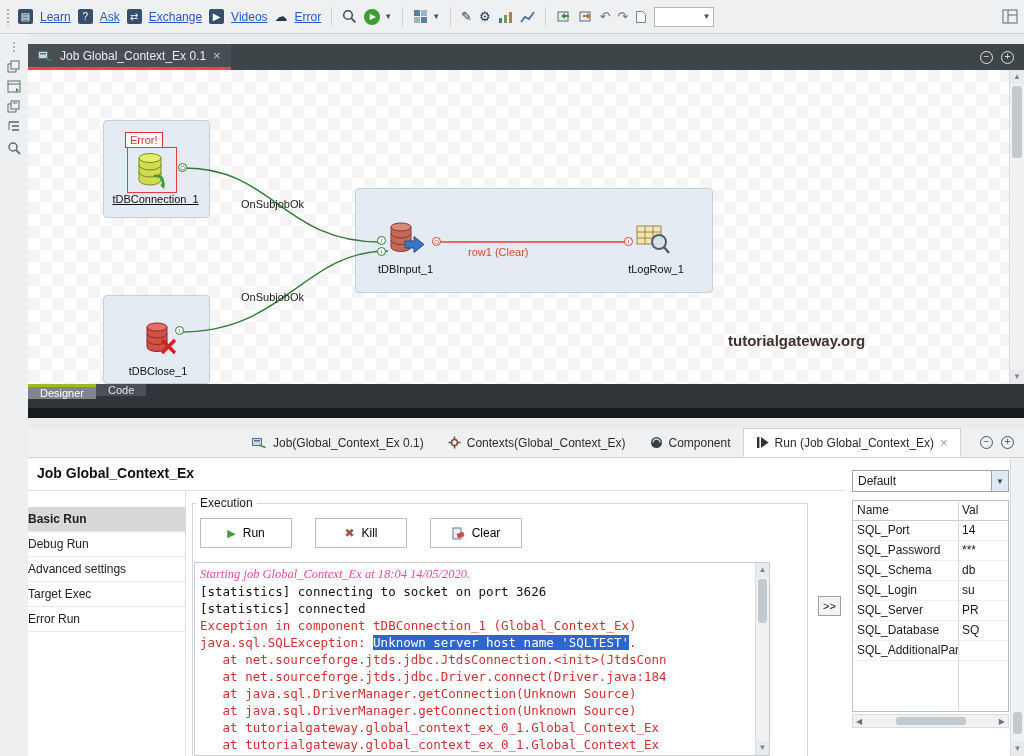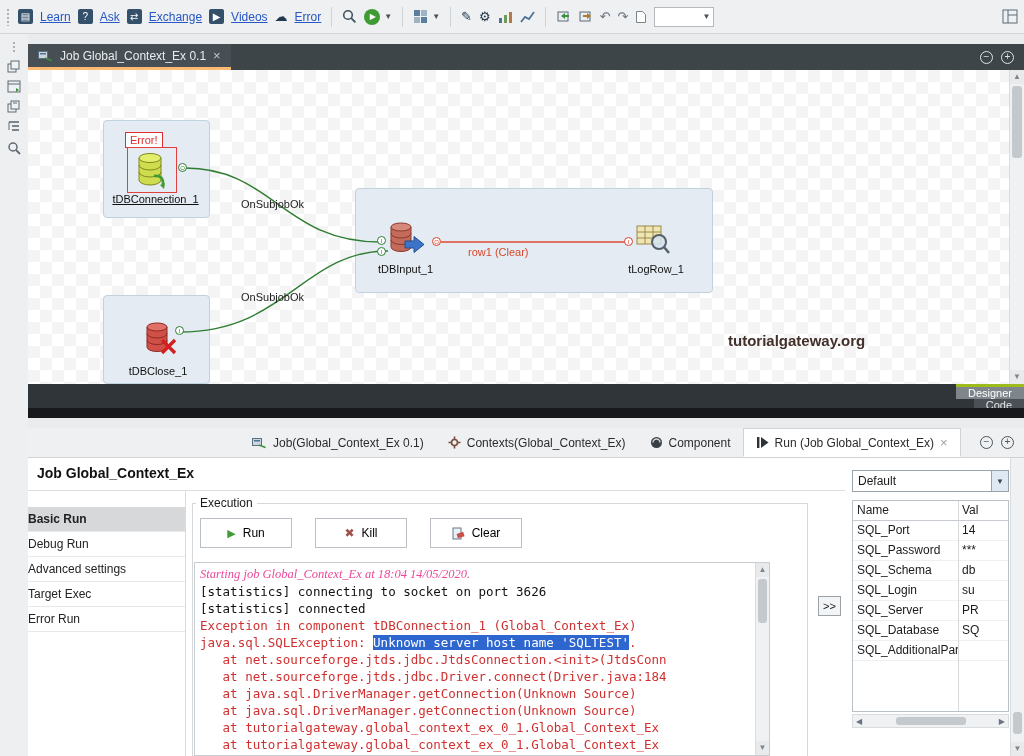--- a/index.html
+++ b/index.html
@@ -21,21 +21,21 @@
   .tb-sep { width:1px; height:20px; background:#cfd4d8; margin:0 3px; }
   .dd { font-size:8px; color:#44505a; margin-left:-3px; }
   .tb-combo { width:60px; height:20px; background:#fff; border:1px solid #b4bac0; display:flex; align-items:center; justify-content:flex-end; padding:0 3px; }
   .tb-green-play { width:16px; height:16px; border-radius:50%; background:#3f9c35; display:flex; align-items:center; justify-content:center; }
   .tb-green-play span { color:#fff; font-size:8px; margin-left:1px; }
   
   .left-rail { position:absolute; left:0; top:34px; width:28px; height:722px; background:#edeff1; }
   .rail-ico { width:16px; margin:7px auto 0; display:block; }
   
   .canvas-tabbar { position:absolute; left:28px; top:44px; width:996px; height:26px; background:#3e4549; display:flex; align-items:stretch; }
-  .canvas-tab { display:flex; align-items:center; gap:7px; padding:0 10px; background:#484f54; color:#e8ebed; font-size:12px; border-bottom:3px solid #fdba74; }
+  .canvas-tab { display:flex; align-items:center; gap:7px; padding:0 10px; background:#484f54; color:#e8ebed; font-size:12px; border-bottom:3px solid #ef4444; }
   .tab-close { color:#c3c8cc; font-size:13px; cursor:pointer; }
   .bar-controls { margin-left:auto; display:flex; align-items:center; gap:8px; padding-right:10px; }
   .circ { width:13px; height:13px; border-radius:50%; border:1.4px solid #dfe3e6; color:#dfe3e6; font-size:10px; line-height:10px; text-align:center; }
   .circ.dark { border-color:#4c555c; color:#4c555c; }
   
   .canvas {
     position:absolute; left:28px; top:70px; width:981px; height:314px; overflow:hidden;
     background-color:#fff;
     background-image:
       linear-gradient(45deg,#f4f4f4 25%,transparent 25%,transparent 75%,#f4f4f4 75%),
@@ -52,21 +52,21 @@
   .row-label { color:#d9472e; }
   .port { position:absolute; width:9px; height:9px; border-radius:50%; background:#fff; font-size:6px; line-height:8px; text-align:center; }
   .port.green { border:1px solid #2f7d33; color:#2f7d33; }
   .port.red { border:1px solid #d9402a; color:#d9402a; }
   .watermark { position:absolute; font-weight:bold; font-size:15px; color:#42302a; }
   
   .vscroll { position:absolute; background:#f0f1f3; border-left:1px solid #d8dcdf; }
   .scroll-btn { position:absolute; left:0; width:100%; height:14px; text-align:center; font-size:8px; color:#7e868e; line-height:14px; background:#e8eaec; }
   .scroll-thumb { position:absolute; left:2px; right:2px; background:#c4c9ce; border-radius:3px; }
   
-  .designer-bar { position:absolute; left:28px; top:384px; width:996px; height:24px; background:#2f3538; display:flex; align-items:flex-end;flex-direction:column; }
+  .designer-bar { position:absolute; left:28px; top:384px; width:996px; height:24px; background:#2f3538; display:flex; align-items:flex-start; }
   .view-tab { font-size:11px; color:#dfe3e5; background:#4a5055; padding:0 12px; display:flex; align-items:center; }
   .view-tab.active { background:#7f868b; color:#fff; border-top:3px solid #9dbb1c; }
   .dark-strip { position:absolute; left:28px; top:408px; width:996px; height:10px; background:#17191c; }
   
   .bottom-tabbar { position:absolute; left:28px; top:428px; width:996px; height:30px; background:#eef0f2; border-bottom:1px solid #cfd3d6; display:flex; align-items:stretch; padding-left:212px; }
   .btab { display:flex; align-items:center; gap:6px; padding:0 12px; font-size:12px; color:#2c2c2c; white-space:nowrap; }
   .btab.active { background:#fff; border:1px solid #cfd3d6; border-bottom:1px solid #fff; }
   .btab .tab-close { color:#9aa1a7; }
   
   .bottom-content { position:absolute; left:28px; top:458px; width:982px; height:298px; background:#fff; overflow:hidden; }

